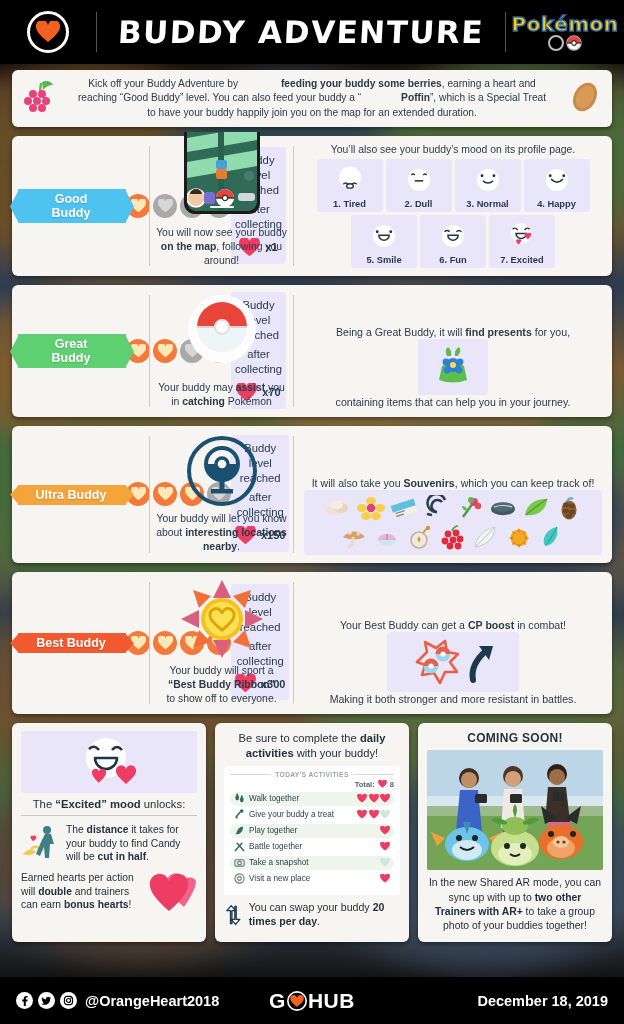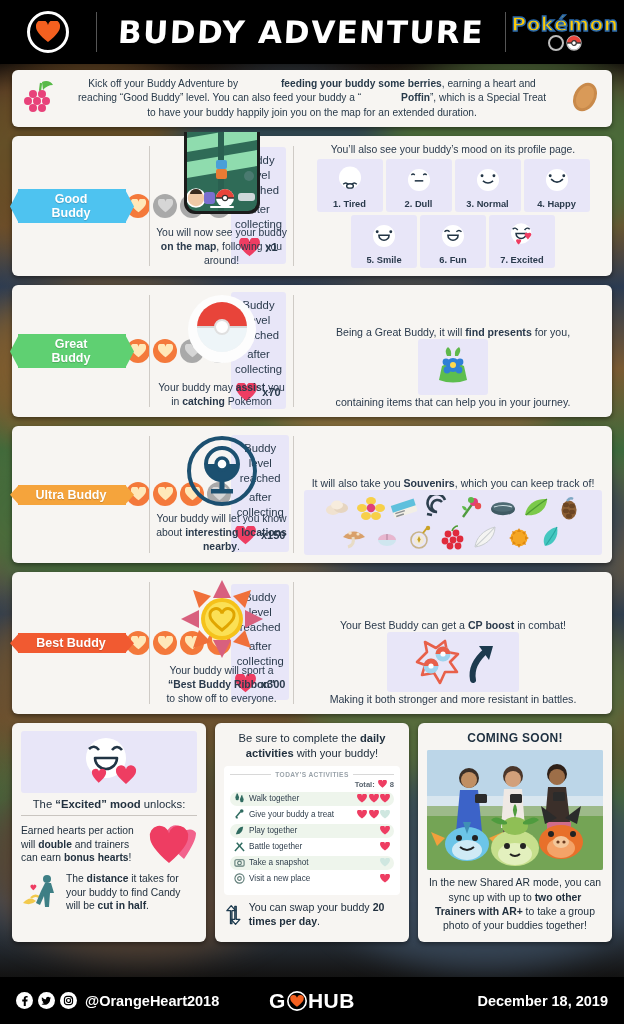--- a/index.html
+++ b/index.html
@@ -732,39 +732,39 @@
           <path d="M44 16 q5-6 10 0" stroke="#213444" stroke-width="2.6" fill="none"></path>
           <path d="M27 24 a11 11 0 0 0 22 0 Z" fill="#fff" stroke="#213444" stroke-width="2.6" stroke-linejoin="round"></path>
           <path d="M58 50 C51 44 48 40 48 37.5 a4.4 4.4 0 0 1 10 -2.2 a4.4 4.4 0 0 1 10 2.2 c0 2.5-3 6.5-10 12.5Z" fill="#EE3D62"></path>
           <path d="M31 49 C26 44 24 41 24 39.2 a3.2 3.2 0 0 1 7 -1.6 a3.2 3.2 0 0 1 7 1.6 c0 1.8-2 4.8-7 9.4Z" fill="#EE3D62"></path>
         </svg>
       </div>
       <div class="excite-title">
         <span>The </span><b>“Excited” mood</b><span> unlocks:</span>
       </div>
       <div class="excite-item">
-        <div style="flex:1;">
-          <span>Earned hearts per action will </span><b>double</b><span> and trainers can earn </span><b>bonus hearts</b><span>!</span>
-        </div>
-        <svg width="50" height="42" viewBox="0 0 50 42" style="flex:0 0 50px;">
-          <path d="M37 36 C24 25 20 18 20 13 a7.5 7.5 0 0 1 17 -4 a7.5 7.5 0 0 1 12 1 c0 6-4 14-12 26Z" fill="#F2628C"></path>
-          <path d="M22 40 C8 28 3 20 3 14.5 a8 8 0 0 1 19 -4 a8 8 0 0 1 19 4 C41 20 36 28 22 40Z" fill="#EE3D62"></path>
-        </svg>
-      </div>
-      <div class="excite-item">
         <svg width="40" height="38" viewBox="0 0 40 38" style="flex:0 0 40px;">
           <path d="M2 30 q7-8 13-2 q-5 5-13 2Z" fill="#F2C94C"></path>
           <path d="M10 25 q4-4 8-1" stroke="#F2C94C" stroke-width="2.4" fill="none"></path>
           <path d="M12 17 C10 15 9.4 14 9.4 13.2 a1.6 1.6 0 0 1 3 -.8 a1.6 1.6 0 0 1 3 .8 c0 .8-1 2-3 4Z" fill="#EE3D62"></path>
           <circle cx="26" cy="6" r="4" fill="#3E7F85"></circle>
           <path d="M24 10 L30 10 L33 20 L29 20 L28 34 L24 34 L23 23 L19 32 L15 30 L20 18Z" fill="#3E7F85"></path>
         </svg>
         <div>
           <span>The </span><b>distance</b><span> it takes for your buddy to find Candy will be </span><b>cut in half</b><span>.</span>
         </div>
+      </div>
+      <div class="excite-item">
+        <div style="flex:1;">
+          <span>Earned hearts per action will </span><b>double</b><span> and trainers can earn </span><b>bonus hearts</b><span>!</span>
+        </div>
+        <svg width="50" height="42" viewBox="0 0 50 42" style="flex:0 0 50px;">
+          <path d="M37 36 C24 25 20 18 20 13 a7.5 7.5 0 0 1 17 -4 a7.5 7.5 0 0 1 12 1 c0 6-4 14-12 26Z" fill="#F2628C"></path>
+          <path d="M22 40 C8 28 3 20 3 14.5 a8 8 0 0 1 19 -4 a8 8 0 0 1 19 4 C41 20 36 28 22 40Z" fill="#EE3D62"></path>
+        </svg>
       </div>
     </div>
 
     <div class="bcard mid">
       <div class="mid-title">
         <span>Be sure to complete the </span><b>daily activities</b><span> with your buddy!</span>
       </div>
       <div class="act-panel">
         <div class="act-head">
           <div class="ln"></div>

